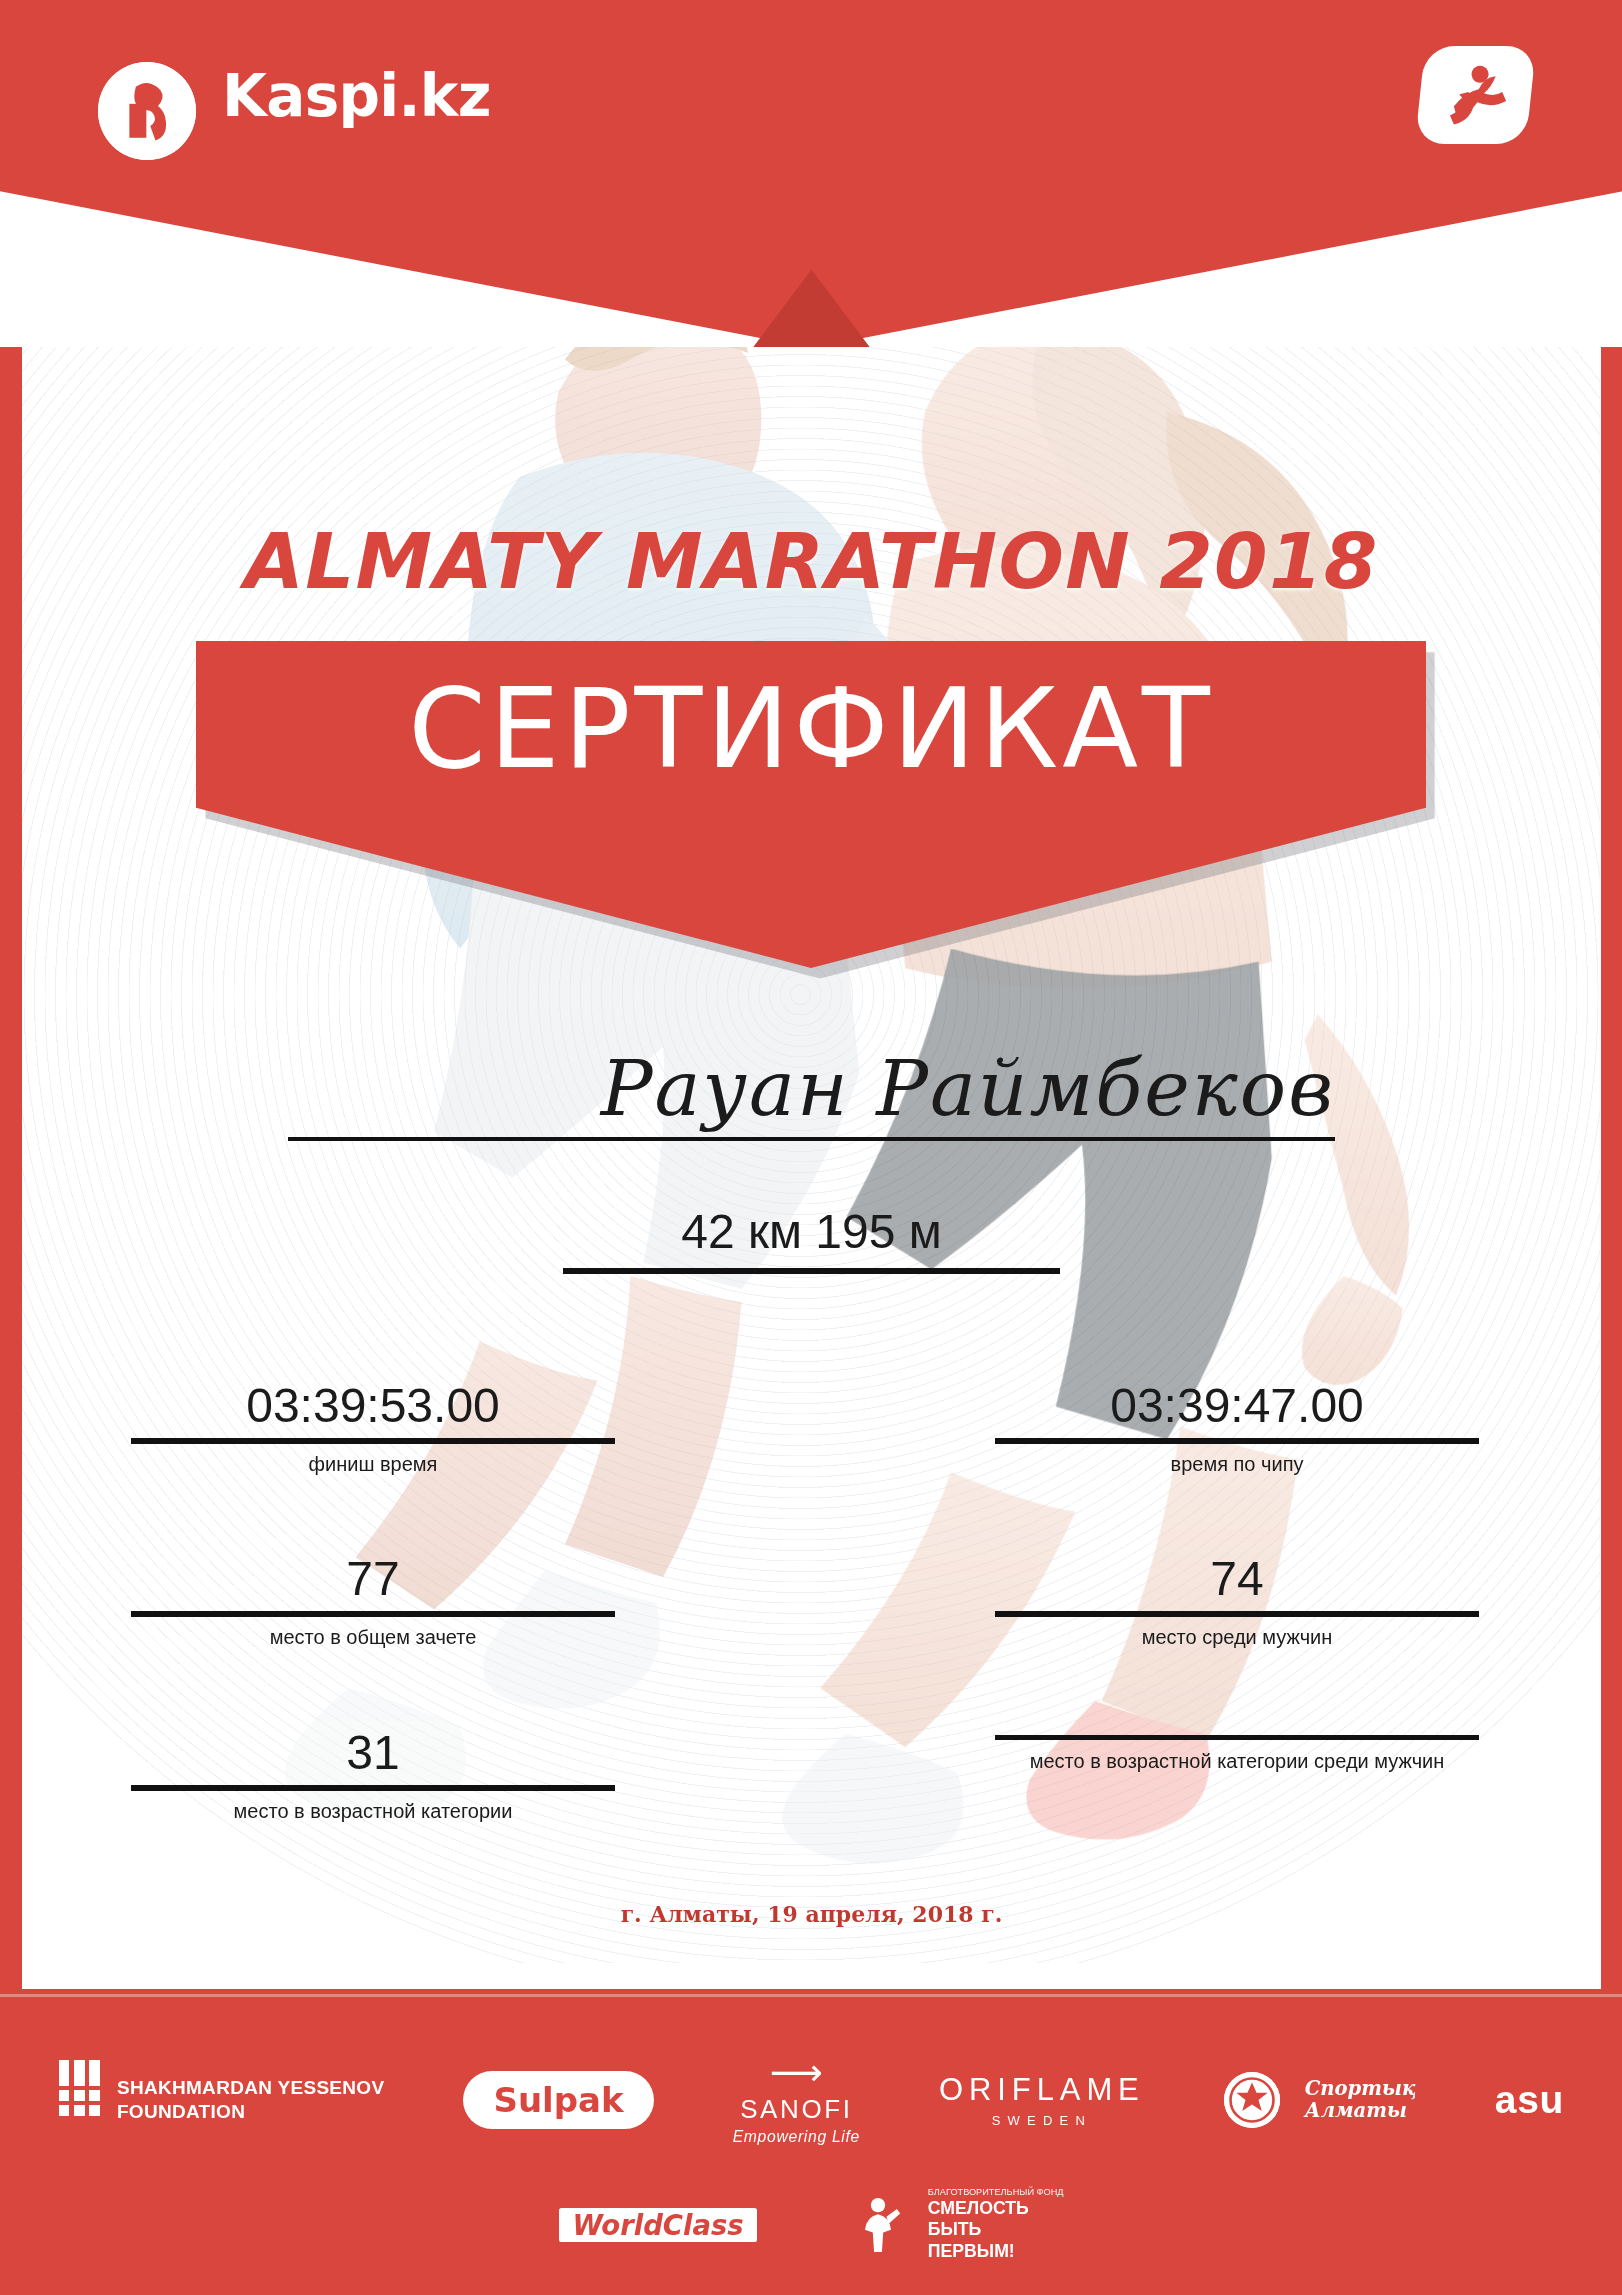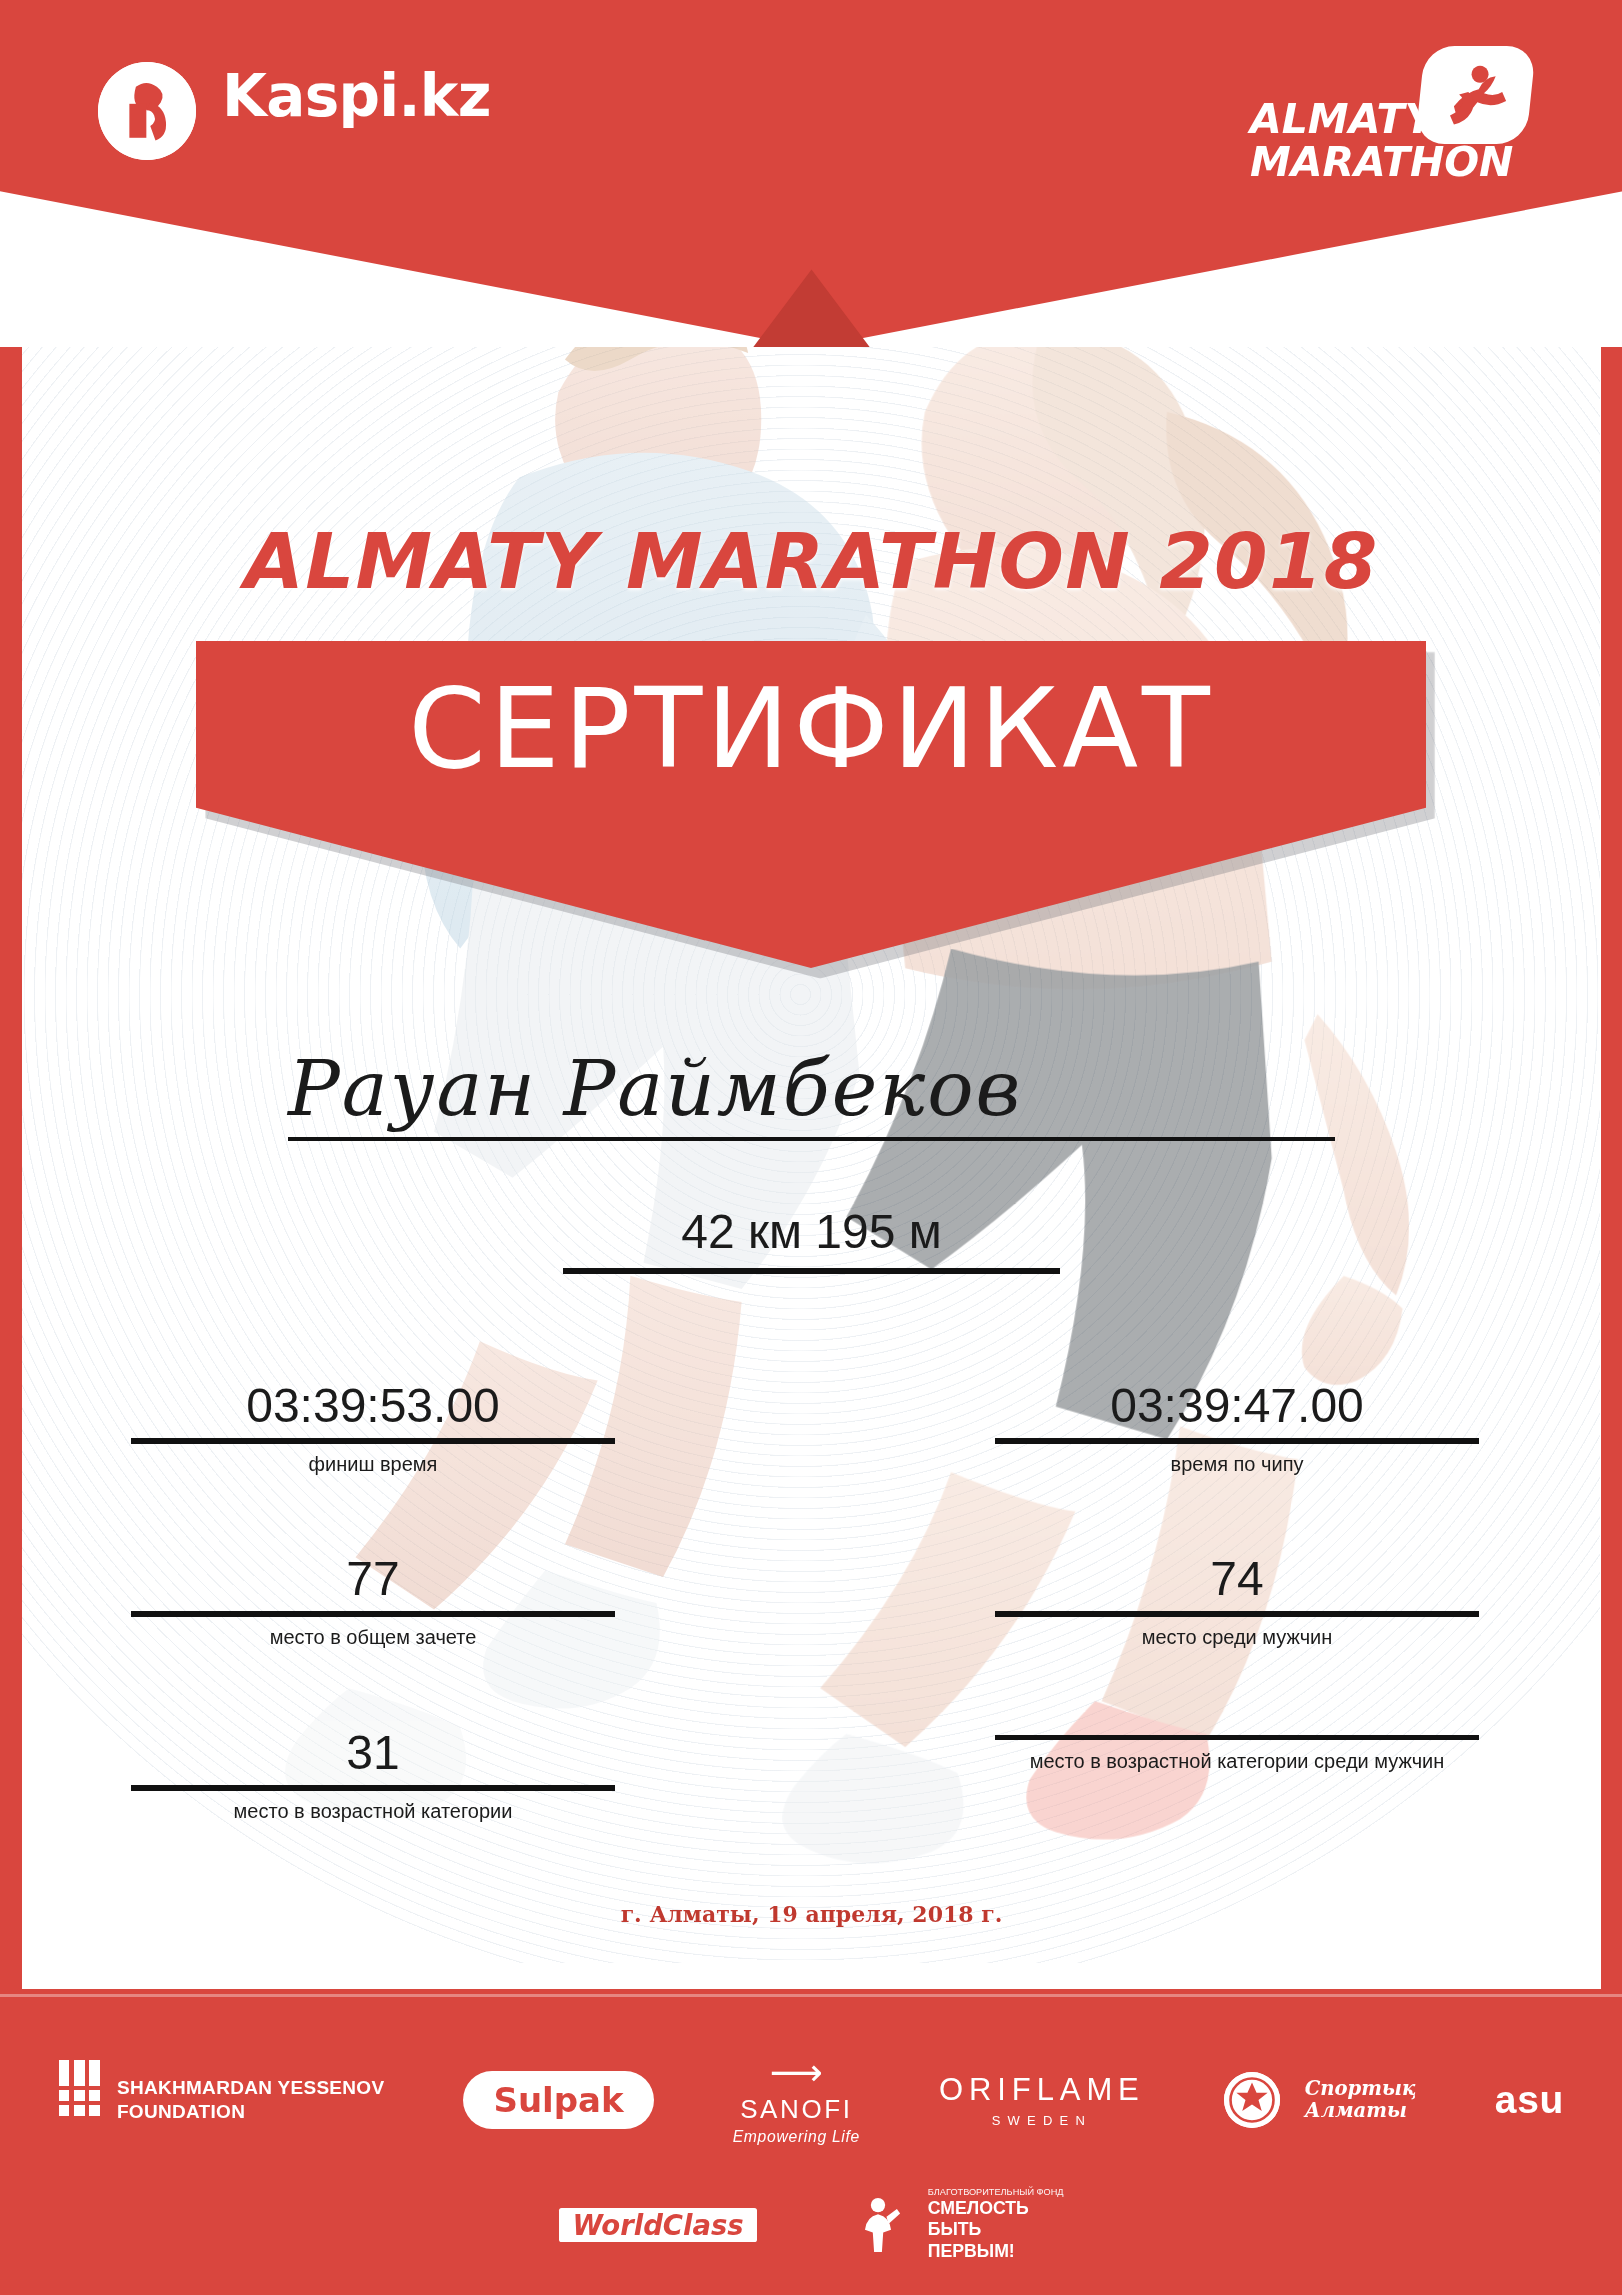--- a/index.html
+++ b/index.html
@@ -199,21 +199,21 @@
     letter-spacing: 3.9px;
     font-family: "DejaVu Sans", sans-serif;
   }
 
   
   .name-block {
     position: absolute;
     left: 288px;
     top: 1044px;
     width: 1047px;
-    text-align: left;
+    text-align: right;
   }
   .name-text {
     font-family: "DejaVu Serif", serif;
     font-style: italic;
     font-size: 77px;
     color: #1b1b1b;
     letter-spacing: 2px;
     white-space: nowrap;
   }
   .name-rule {
@@ -458,24 +458,20 @@
       <div class="kaspi-text">Kaspi.kz</div>
     </div>
 
     <div class="header-logo-almaty">
       <div class="am-badge"></div>
       <svg class="am-runner" viewBox="0 0 120 118">
         <path d="M70 12 a13 13 0 1 0 0.1 0z" fill="#d9463e"></path>
         <path d="M30 74 q18 -22 38 -26 q8 -18 26 -20 q-6 16 -18 26 q16 6 28 -2 l6 14 q-22 12 -44 2 q-10 14 -24 22 q-8 4 -12 -16z" fill="#d9463e"></path>
         <path d="M52 52 q14 14 4 32 q-8 14 -26 18 l-6 -14 q14 -6 18 -16 q4 -10 -4 -16z" fill="#d9463e"></path>
       </svg>
-      <div class="am-text">
-        <div>ALMATY</div>
-        <div>MARATHON</div>
-      </div>
     </div>
   </div>
 
   <div class="title-main">ALMATY MARATHON 2018</div>
 
   <div class="banner-wrap">
     <div class="banner-shadow"></div>
     <div class="banner"></div>
     <div class="banner-text">СЕРТИФИКАТ</div>
   </div>

